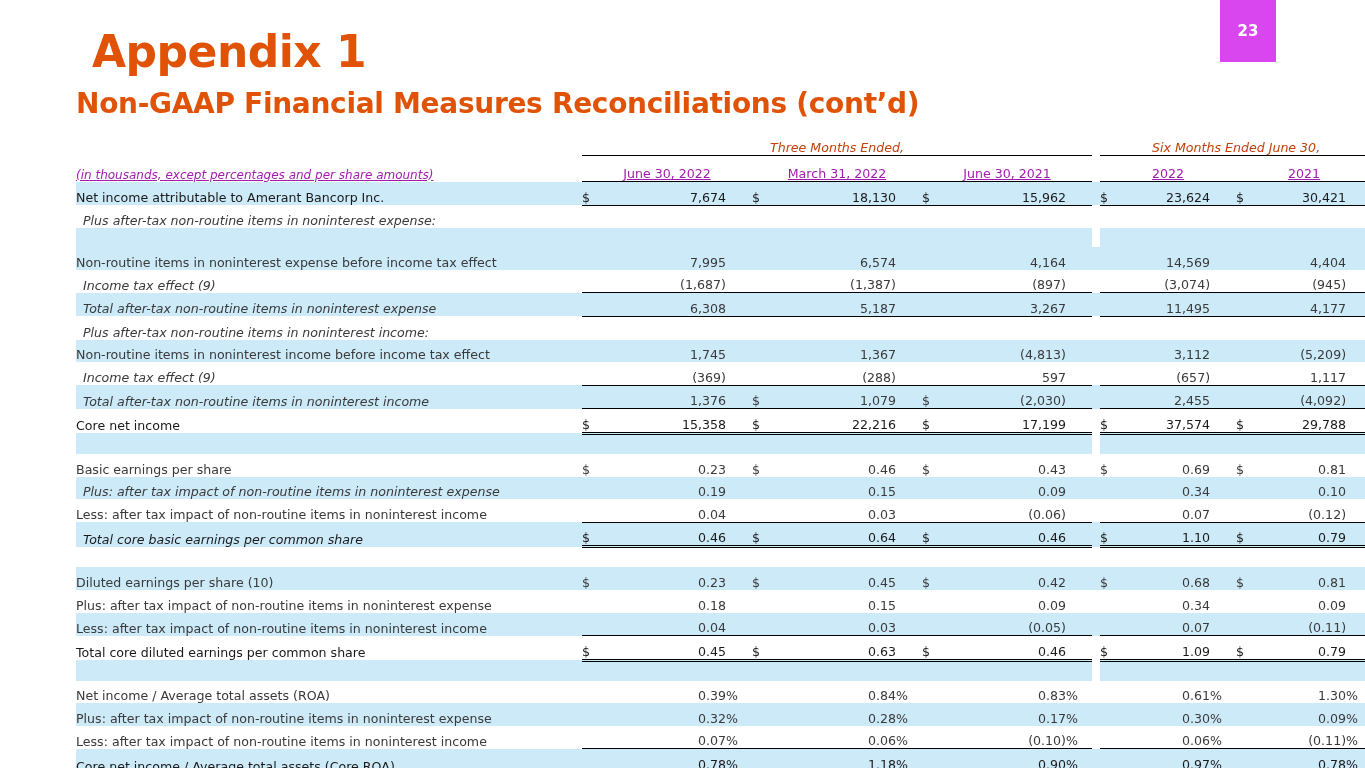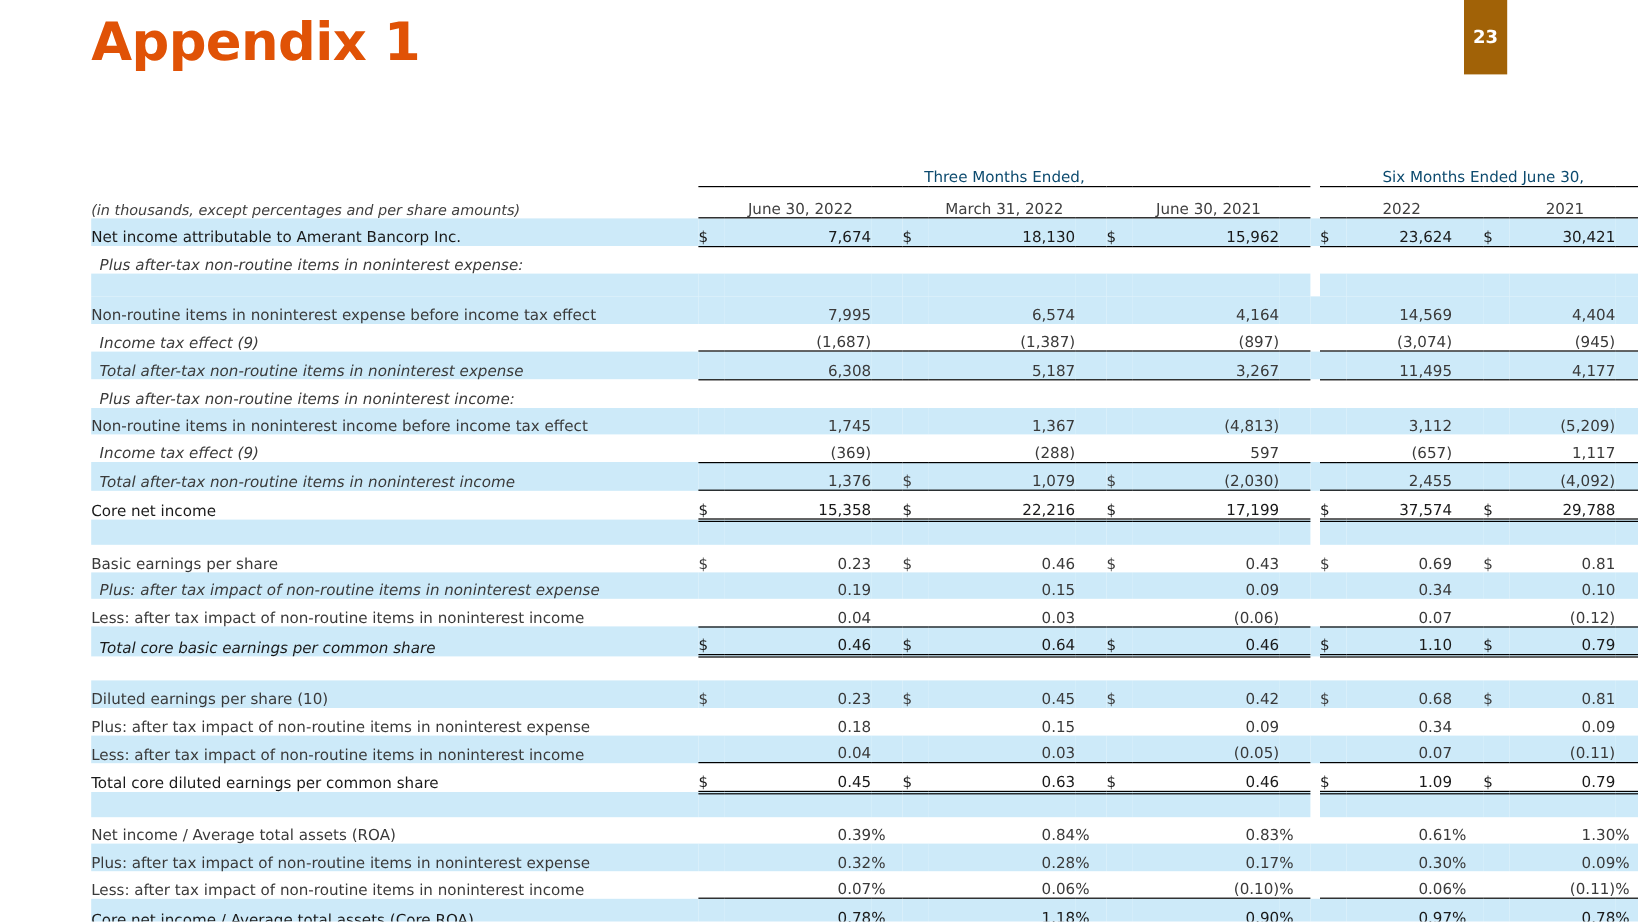--- a/index.html
+++ b/index.html
@@ -6,29 +6,29 @@
   body{
     width:1365px;height:768px;
     background:#ffffff;
     font-family:"DejaVu Sans","Liberation Sans",sans-serif;
     color:#3a3a3a;
     overflow:hidden;
     position:relative;
   }
   
   #page-badge{
-    position:absolute;top:0;left:1220px;width:36px;height:62px;
-    background:#a16207;color:#ffffff;
+    position:absolute;top:0;left:1220px;width:56px;height:62px;
+    background:#d946ef;color:#ffffff;
     display:flex;align-items:center;justify-content:center;
     font-weight:bold;font-size:15px;
   }
   #title-block{position:absolute;left:76px;top:14px;}
   #main-title{
     font-size:44px;font-weight:bold;color:#E05206;
-    line-height:1.0;letter-spacing:-0.5px;margin:0;
+    line-height:1.0;letter-spacing:-0.5px;margin:16px;
   }
   #sub-title{
     font-size:28px;font-weight:bold;color:#E05206;
     line-height:1.0;margin:14px 0 0 0;letter-spacing:-0.3px;
   }
 
   
   #fin-table{
     position:absolute;left:76px;top:133px;
     width:1226px;
@@ -50,24 +50,24 @@
   col.c-label{width:506px;}
   col.c-cur  {width:22px;}
   col.c-num  {width:122px;}
   col.c-pct  {width:26px;}
   col.c-gap  {width:8px;}
   col.c-cur2 {width:22px;}
   col.c-num2 {width:88px;}
   col.c-pct2 {width:26px;}
 
   
-  tr.grp-head td{height:22px;font-weight:bold;font-size:12.6px;color:#0c4a6e;}
+  tr.grp-head td{height:22px;font-weight:bold;font-size:12.6px;color:#c2410c;font-style:italic;}
   .grp-rule{border-bottom:1.6px solid #000;}
 
-  tr.col-head td{height:25px;font-weight:bold;font-size:12.6px;color:#404040;padding-bottom:3px;}
+  tr.col-head td{height:25px;font-weight:bold;font-size:12.6px;color:#a21caf;padding-bottom:3px;text-decoration:underline;}
   .col-rule{border-bottom:1.6px solid #000;}
 
   
   tr.drow td{height:22.6px;padding-bottom:2px;}
   .shade{background:#CDEAF9;}
   .bold td{font-weight:bold;color:#1a1a1a;}
   .indent1{padding-left:7px !important;font-style:italic;}
 
   
   .ul  {border-bottom:1.5px solid #000;}
@@ -81,20 +81,21 @@
 </style>
 </head>
 <body>
 
 <div id="page-badge">
   <span>23</span>
 </div>
 
 <div id="title-block">
   <h1 id="main-title">Appendix 1</h1>
+  <h2 id="sub-title">Non-GAAP Financial Measures Reconciliations (cont’d)</h2>
 </div>
 
 <table id="fin-table">
   <colgroup>
     <col class="c-label">
       <col class="c-cur">
       <col class="c-num">
       <col class="c-pct">
     <col class="c-cur">
       <col class="c-num">

